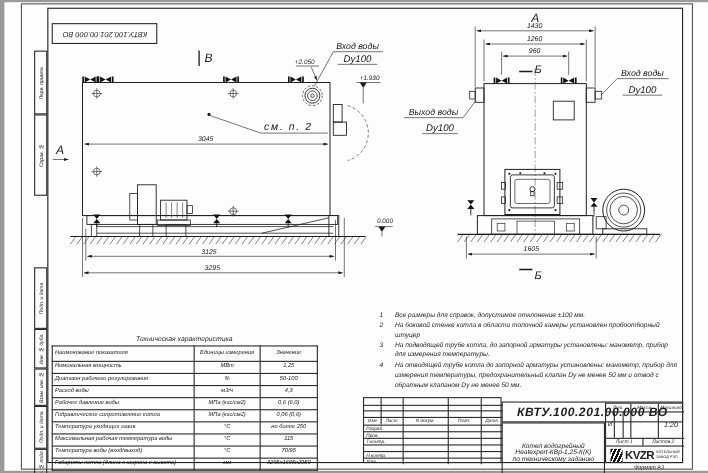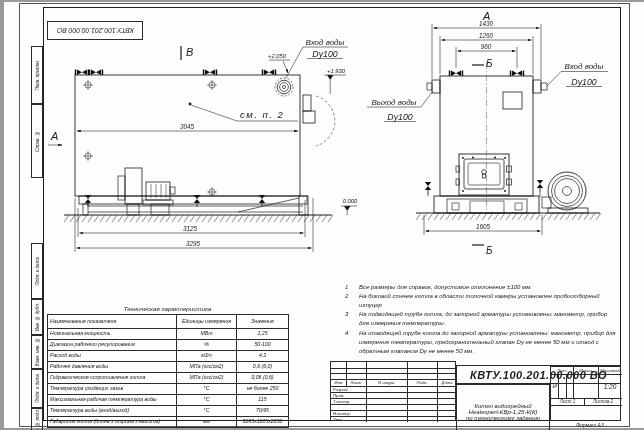--- a/index.html
+++ b/index.html
@@ -428,18 +428,26 @@
       <div class="abs vline" style="left:14.6px;top:7px;height:24px;"></div>
       <div class="abs vline" style="left:33px;top:31px;height:7px;"></div>
       <div class="abs t42 ctr" style="left:0;top:0;width:22px;height:7px;">Лит.</div>
       <div class="abs t42 ctr" style="left:22px;top:0;width:25px;height:7px;">Масса</div>
       <div class="abs t42 ctr" style="left:47px;top:0;width:24px;height:7px;">Масштаб</div>
       <div class="abs t60 ctr" style="left:0;top:7px;width:7.3px;height:24px;">И</div>
       <div class="abs ctr it" style="left:47px;top:7px;width:24px;height:24px;font-size:6.5px;">1:20</div>
       <div class="abs t45 ctr" style="left:0;top:31px;width:33px;height:7px;">Лист  1</div>
       <div class="abs t45 ctr" style="left:33px;top:31px;width:38px;height:7px;">Листов  2</div>
 
+      <div class="abs" style="left:0;top:38px;width:71px;height:17px;display:flex;align-items:center;justify-content:center;gap:2px;">
+        <div class="logo-mark"></div>
+        <div style="font-size:10.5px;font-weight:900;letter-spacing:-0.5px;">KVZR</div>
+        <div style="display:flex;flex-direction:column;line-height:1.15;">
+          <span style="font-size:3.4px;">КОТЕЛЬНЫЙ</span>
+          <span style="font-size:3.4px;">ЗАВОД РЭП</span>
+        </div>
+      </div>
     </div>
   </div>
 
   <div class="abs it ctr" style="left:555px;top:421px;width:70px;height:7px;font-size:5px;">Формат  А3</div>
 
 </div>
 
 </body></html>

